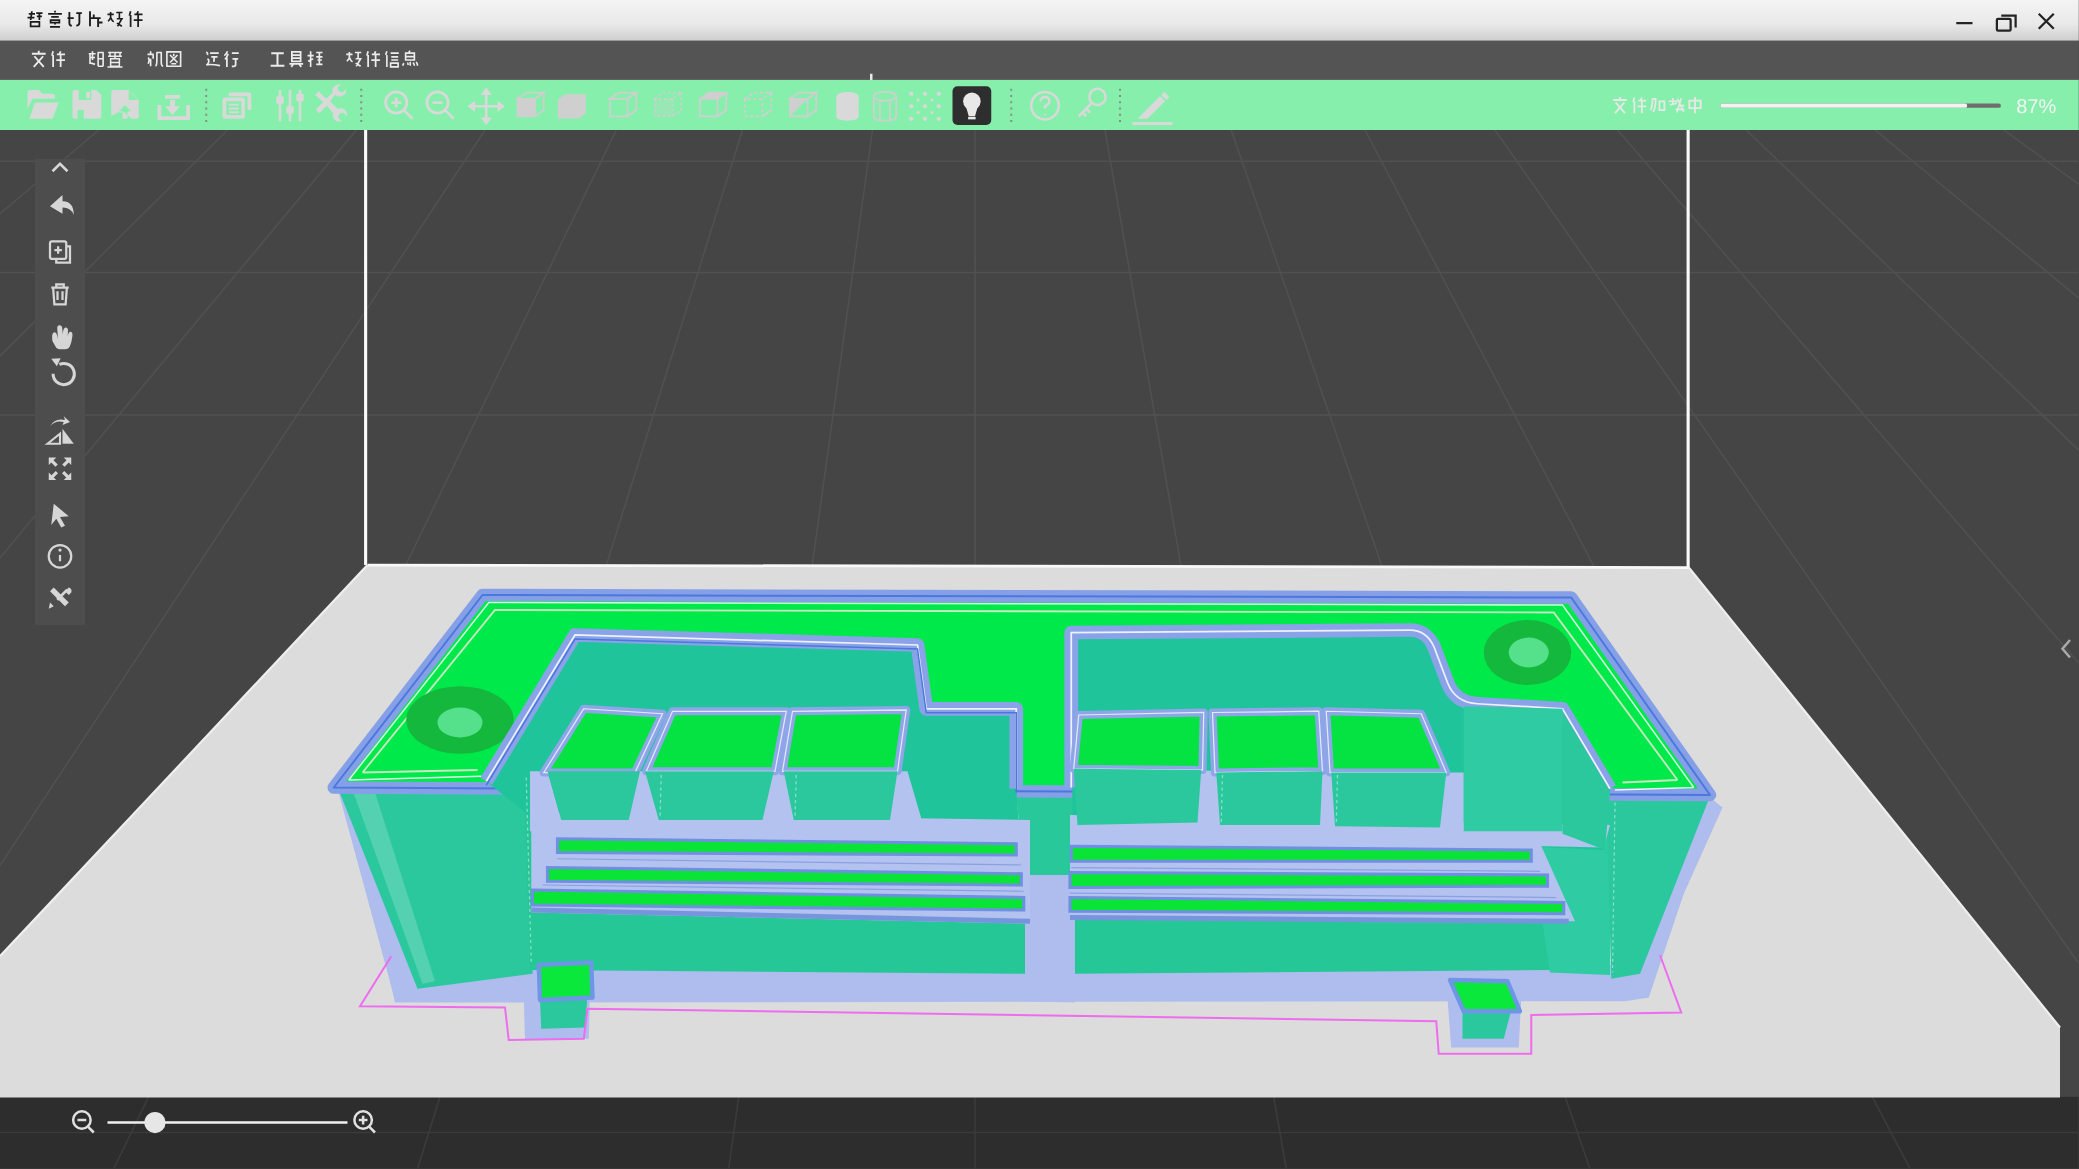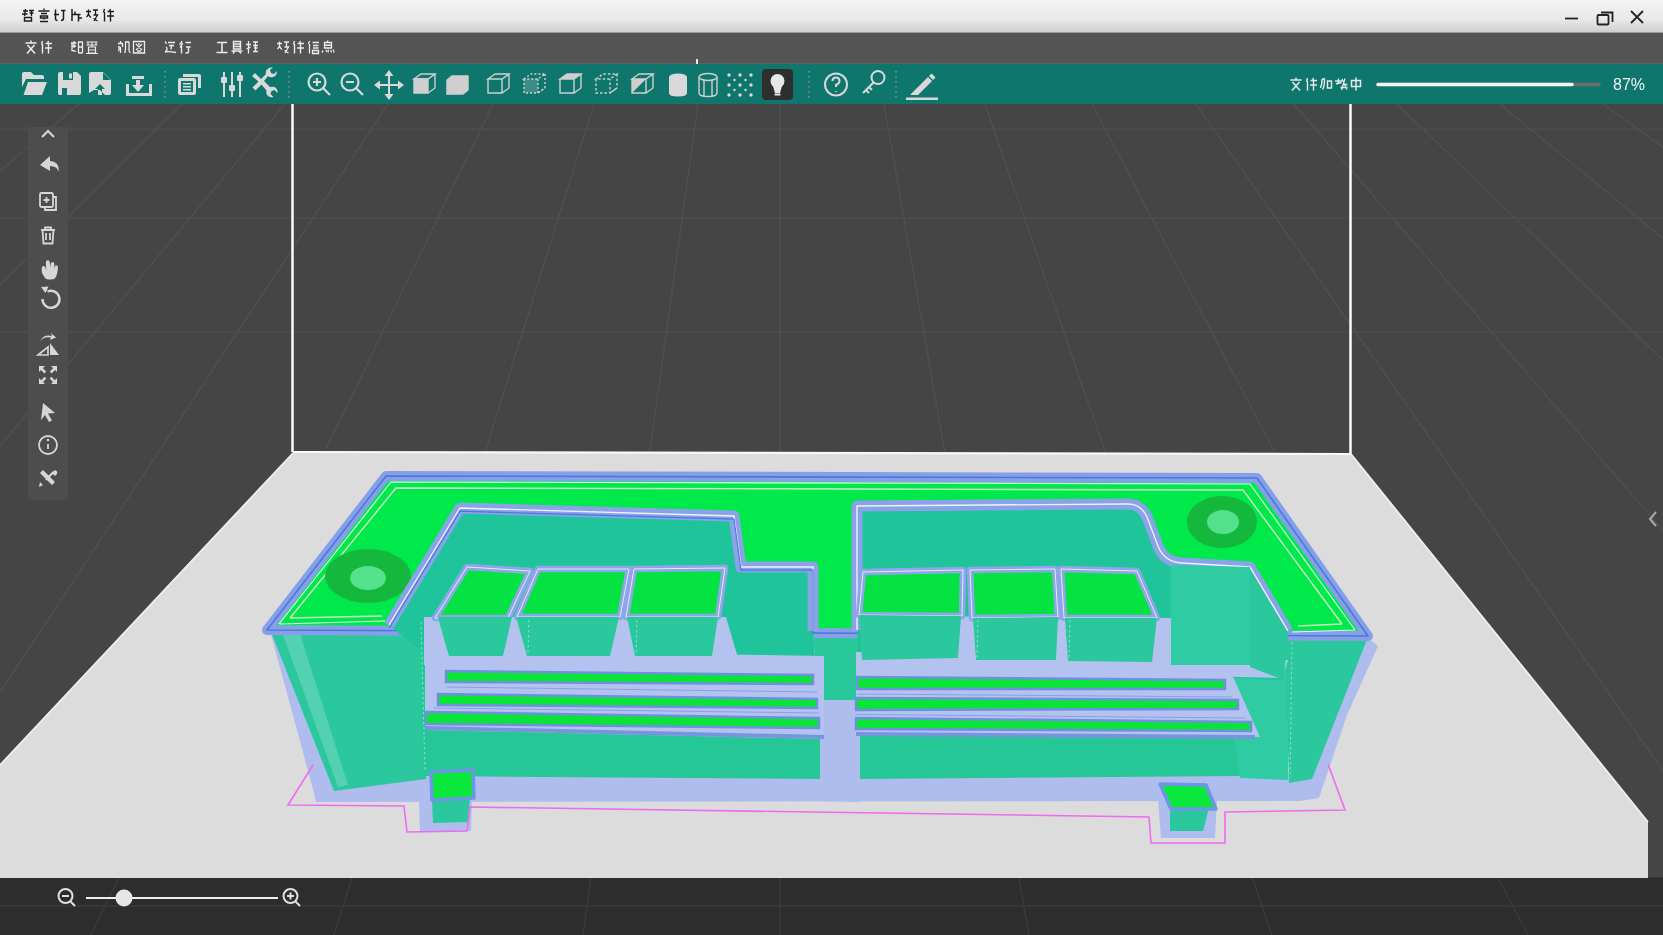--- a/index.html
+++ b/index.html
@@ -1,18 +1,18 @@
 <!DOCTYPE html>
 <html><head>
 <meta charset="utf-8">
 <style>
 html,body{margin:0;padding:0;width:1663px;height:935px;overflow:hidden;font-family:"Liberation Sans",sans-serif;background:#454545;}
 #titlebar{position:absolute;left:0;top:0;width:1663px;height:32px;background:linear-gradient(#f4f4f4,#e9e9e9 60%,#cfcfcf);border-bottom:1px solid #9a9a9a;}
 #menubar{position:absolute;left:0;top:33px;width:1663px;height:30px;background:#545454;border-bottom:1px solid #616161;}
-#toolbar{position:absolute;left:0;top:64px;width:1663px;height:40px;background:#0f766e;}
+#toolbar{position:absolute;left:0;top:64px;width:1663px;height:40px;background:#86efac;}
 #viewport{position:absolute;left:0;top:104px;width:1663px;height:831px;background:#454545;}
 svg{display:block;}
 .abs{position:absolute;}
 </style>
 </head>
 <body>
 <svg width="0" height="0" style="position:absolute">
 <defs>
 <g id="cczhi" fill="none">
         <path d="M2,3H7 M1,6 6.5,6 M4.5,1 3.5,8 M8,2.5H13 M10.5,2.5V8 M8.5,5H12.5 M3.5,9.5H10.5V13H3.5Z" stroke-width="1.4"></path>

